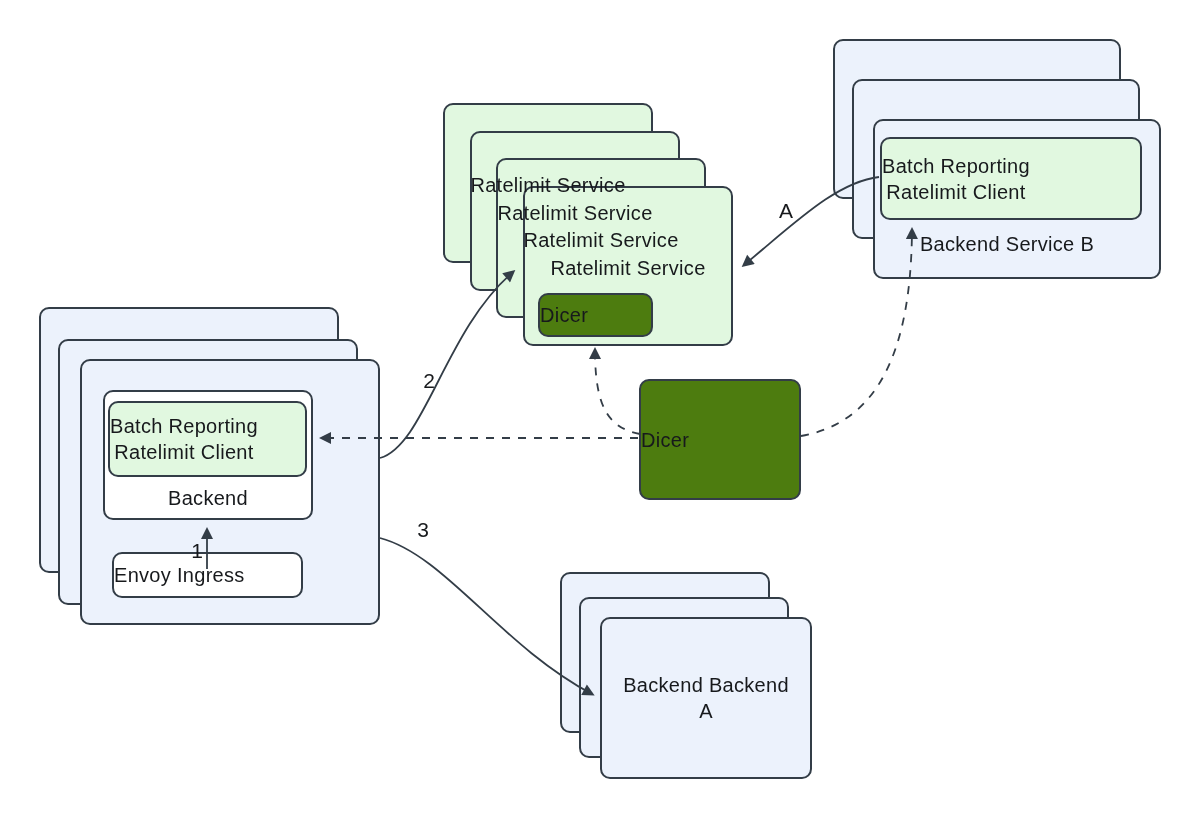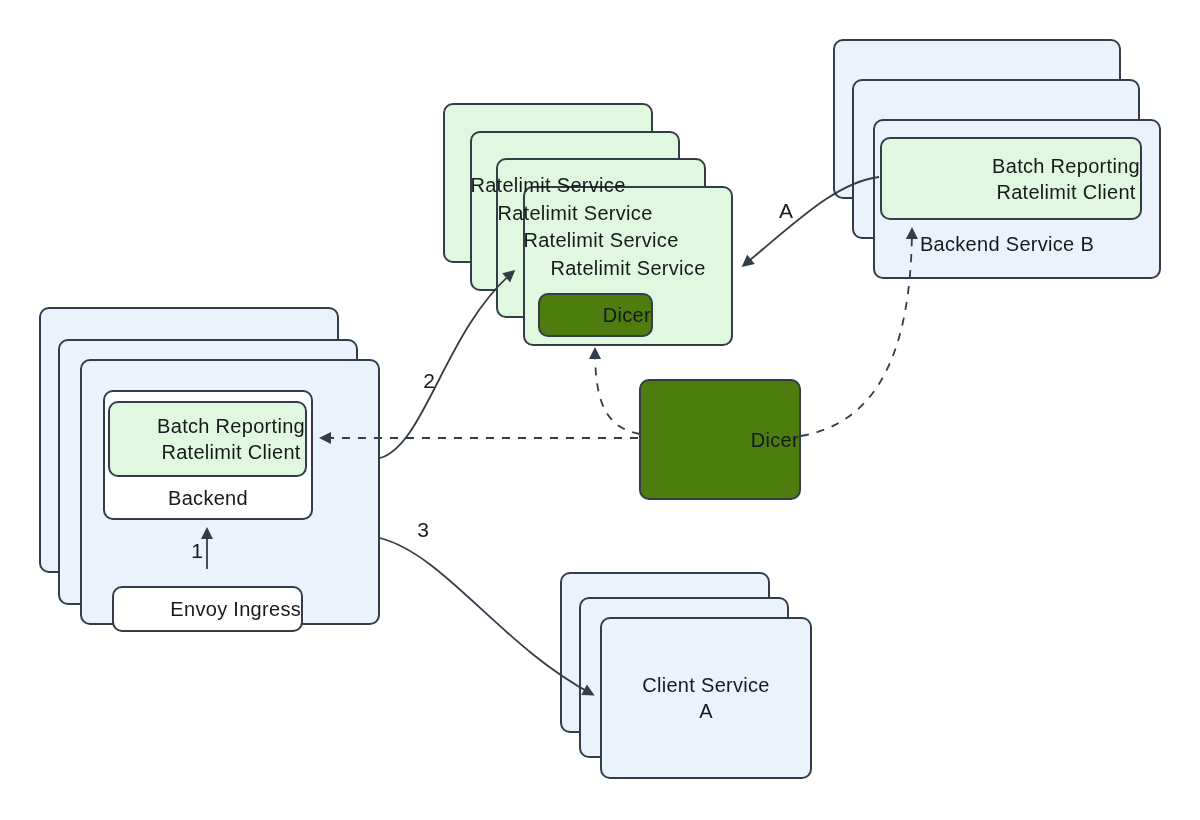--- a/index.html
+++ b/index.html
@@ -8,21 +8,21 @@
     font-family:"Liberation Sans", sans-serif; color:#17191c; overflow:hidden;
   }
   .node {
     position:absolute; box-sizing:border-box;
     border:2px solid #333d47; border-radius:10px;
   }
   .blue   { background:#ecf2fc; }
   .pgreen { background:#e1f8e0; }
   .green  { background:#4d7c0f; }
   .white  { background:#ffffff; }
-  .flexc  { display:flex; align-items:center; justify-content:flex-end; }
+  .flexc  { display:flex; align-items:center; justify-content:flex-start; }
   .txt {
     font-size:20px; line-height:26px; letter-spacing:0.3px;
     text-align:center; white-space:pre-line; color:#17191c;
   }
   .lbl {
     position:absolute; z-index:4; font-size:20px; line-height:26px;
     letter-spacing:0.3px; text-align:center; white-space:pre-line; color:#17191c;
   }
   .edges { position:absolute; left:0; top:0; z-index:5; pointer-events:none; }
   .elbl {
@@ -38,21 +38,21 @@
   <div class="node blue" style="left:39px; top:307px; width:300px; height:266px;"></div>
   <div class="node blue" style="left:58px; top:339px; width:300px; height:266px;"></div>
   <div class="node blue" style="left:80px; top:359px; width:300px; height:266px;"></div>
 
   <div class="node white" style="left:103px; top:390px; width:210px; height:130px;"></div>
   <div class="node pgreen flexc" style="left:108px; top:401px; width:199px; height:76px;">
     <span class="txt">Batch Reporting
 Ratelimit Client</span>
   </div>
   <div class="lbl" style="left:103px; top:485px; width:210px;">Backend</div>
-  <div class="node white flexc" style="left:112px; top:586px; width:191px; height:46px;">
+  <div class="node white flexc" style="left:112px; top:552px; width:191px; height:46px;">
     <span class="txt">Envoy Ingress</span>
   </div>
 
   <div class="node pgreen" style="left:443px; top:103px; width:210px; height:160px;"></div>
   <div class="lbl" style="left:443px; top:172px; width:210px;">Ratelimit Service</div>
 
   <div class="node pgreen" style="left:470px; top:131px; width:210px; height:160px;"></div>
   <div class="lbl" style="left:470px; top:200px; width:210px;">Ratelimit Service</div>
 
   <div class="node pgreen" style="left:496px; top:158px; width:210px; height:160px;"></div>
@@ -69,21 +69,21 @@
   <div class="node blue" style="left:873px; top:119px; width:288px; height:160px;"></div>
   <div class="node pgreen flexc" style="left:880px; top:137px; width:262px; height:83px;">
     <span class="txt">Batch Reporting
 Ratelimit Client</span>
   </div>
   <div class="lbl" style="left:873px; top:231px; width:268px;text-align:center;">Backend Service B</div>
 
   <div class="node blue" style="left:560px; top:572px; width:210px; height:161px;"></div>
   <div class="node blue" style="left:579px; top:597px; width:210px; height:161px;"></div>
   <div class="node blue" style="left:600px; top:617px; width:212px; height:162px;"></div>
-  <div class="lbl" style="left:600px; top:672px; width:212px;">Client Service
+  <div class="lbl" style="left:600px; top:672px; width:212px;">Backend Backend
 A</div>
 
   <div class="node green flexc" style="left:639px; top:379px; width:162px; height:121px;">
     <span class="txt">Dicer</span>
   </div>
 
   <svg class="edges" width="1200" height="820" viewBox="0 0 1200 820">
     <defs>
       <marker id="arrow" viewBox="0 0 10 10" refX="7.5" refY="5" markerWidth="14" markerHeight="12" markerUnits="userSpaceOnUse" orient="auto">
         <path d="M0,0 L10,5 L0,10 z" fill="#333d47"></path>

